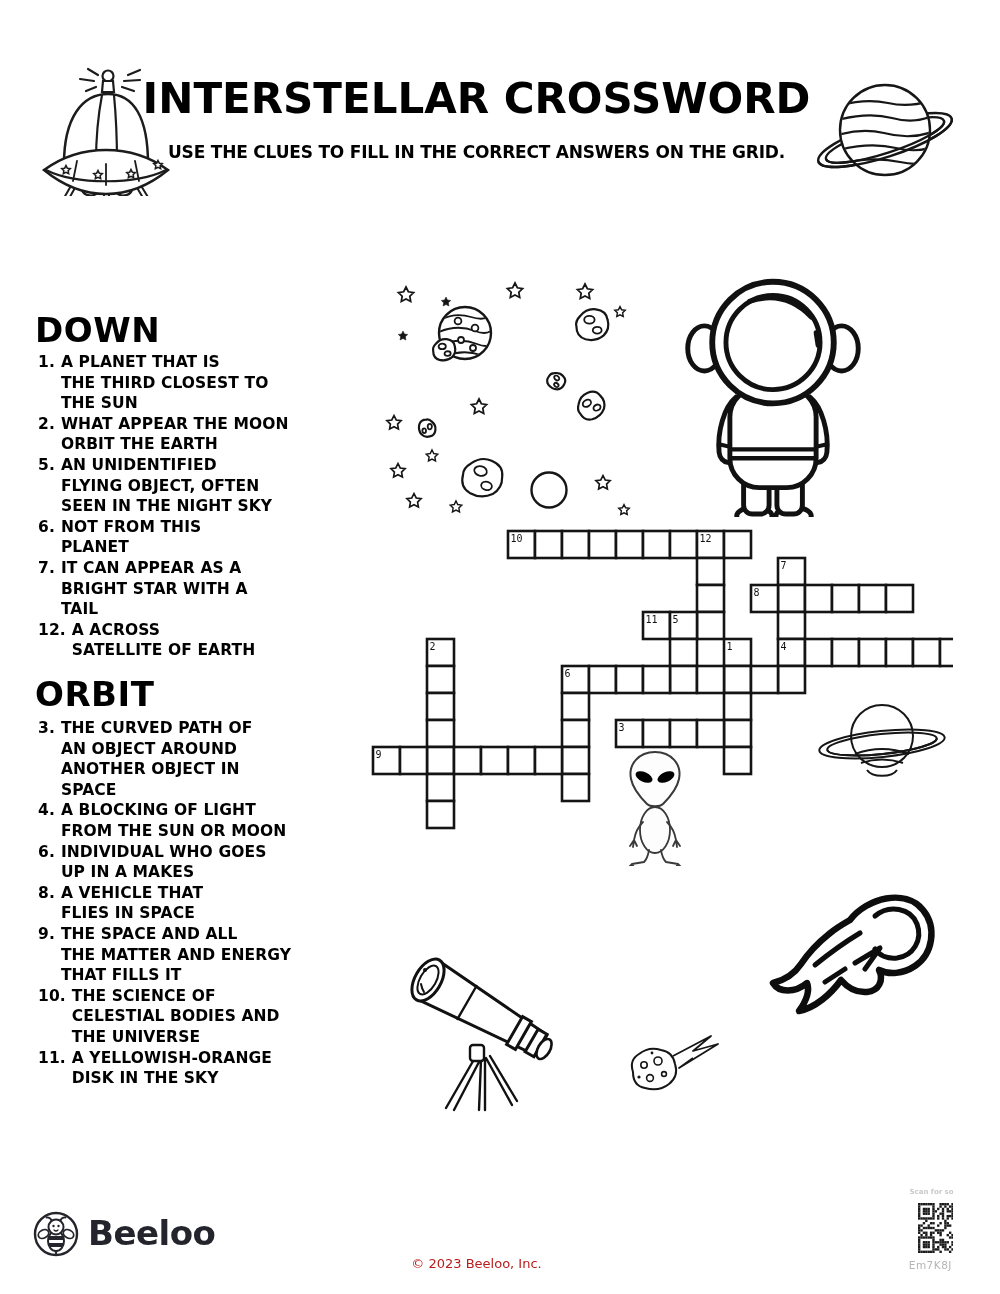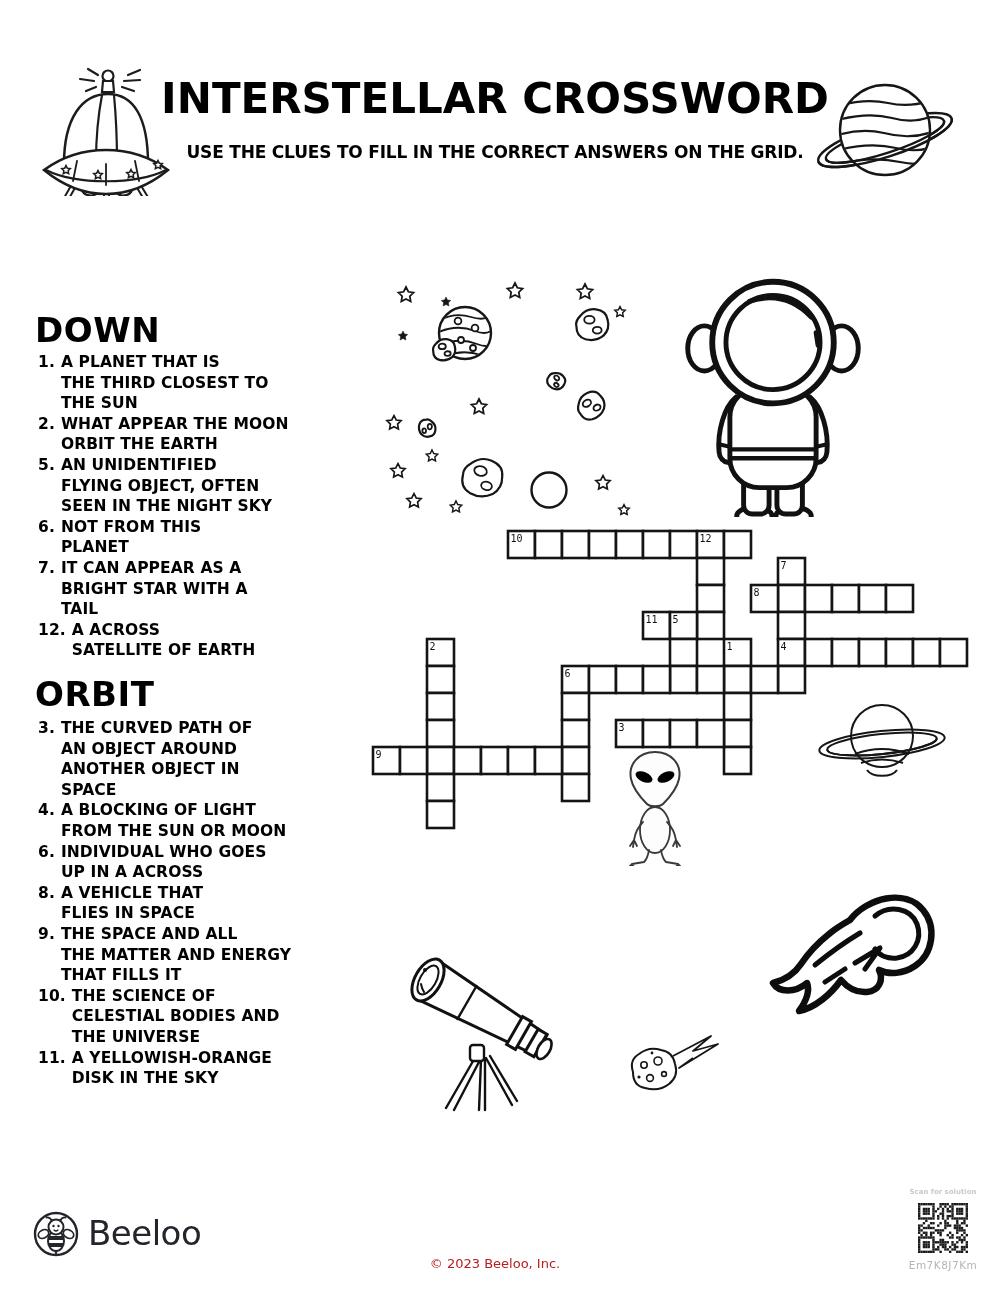--- a/index.html
+++ b/index.html
@@ -1,31 +1,31 @@
 <!DOCTYPE html>
 <html><head>
 <meta charset="utf-8">
 <style>
   html,body{margin:0;padding:0;background:#fff;}
   .page{position:relative;width:953px;height:1294px;background:#ffffff;overflow:hidden;
-        font-family:"DejaVu Sans",sans-serif;color:#000;padding-left:37px;}
+        font-family:"DejaVu Sans",sans-serif;color:#000;}
   .abs{position:absolute;}
   
   .title{left:0;right:0;top:74px;text-align:center;font-size:42px;font-weight:bold;letter-spacing:0px;}
   .subtitle{left:0;right:0;top:142px;text-align:center;font-size:17px;font-weight:bold;letter-spacing:-0.2px;}
   
   .section-heading{font-size:34px;font-weight:bold;letter-spacing:0.5px;}
   .clue-list{position:absolute;display:flex;flex-direction:column;}
   .clue{display:flex;font-size:15.5px;font-weight:bold;line-height:20.6px;letter-spacing:0.1px;}
   .cnum{flex:none;margin-right:6px;}
   .ctxt{white-space:pre-line;}
   
   #grid-svg text{font-family:"DejaVu Sans Mono",monospace;font-size:10px;fill:#111;}
   
-  .brand-text{font-size:34px;font-weight:normal;color:#24242c;letter-spacing:-0.5px;}
+  .brand-text{font-size:34px;font-weight:bold;color:#24242c;letter-spacing:-0.5px;}
   .copyright{left:0;right:0;top:1256px;text-align:center;font-size:13px;color:#b91c1c;}
   .qr-caption{left:893px;width:100px;top:1188px;text-align:center;font-size:7px;color:#c9c9c9;font-weight:bold;}
   .qr-code-text{left:893px;width:100px;top:1259px;text-align:center;font-size:10.5px;color:#b5b5b5;letter-spacing:0.5px;}
   svg{display:block;}
 </style>
 </head>
 <body>
 
 <div class="page">
 
@@ -134,21 +134,21 @@
 SPACE</span>
       </div>
       <div class="clue">
         <span class="cnum">4.</span>
         <span class="ctxt">A BLOCKING OF LIGHT
 FROM THE SUN OR MOON</span>
       </div>
       <div class="clue">
         <span class="cnum">6.</span>
         <span class="ctxt">INDIVIDUAL WHO GOES
-UP IN A ACROSS</span>
+UP IN A MAKES</span>
       </div>
       <div class="clue">
         <span class="cnum">8.</span>
         <span class="ctxt">A VEHICLE THAT
 FLIES IN SPACE</span>
       </div>
       <div class="clue">
         <span class="cnum">9.</span>
         <span class="ctxt">THE SPACE AND ALL
 THE MATTER AND ENERGY

